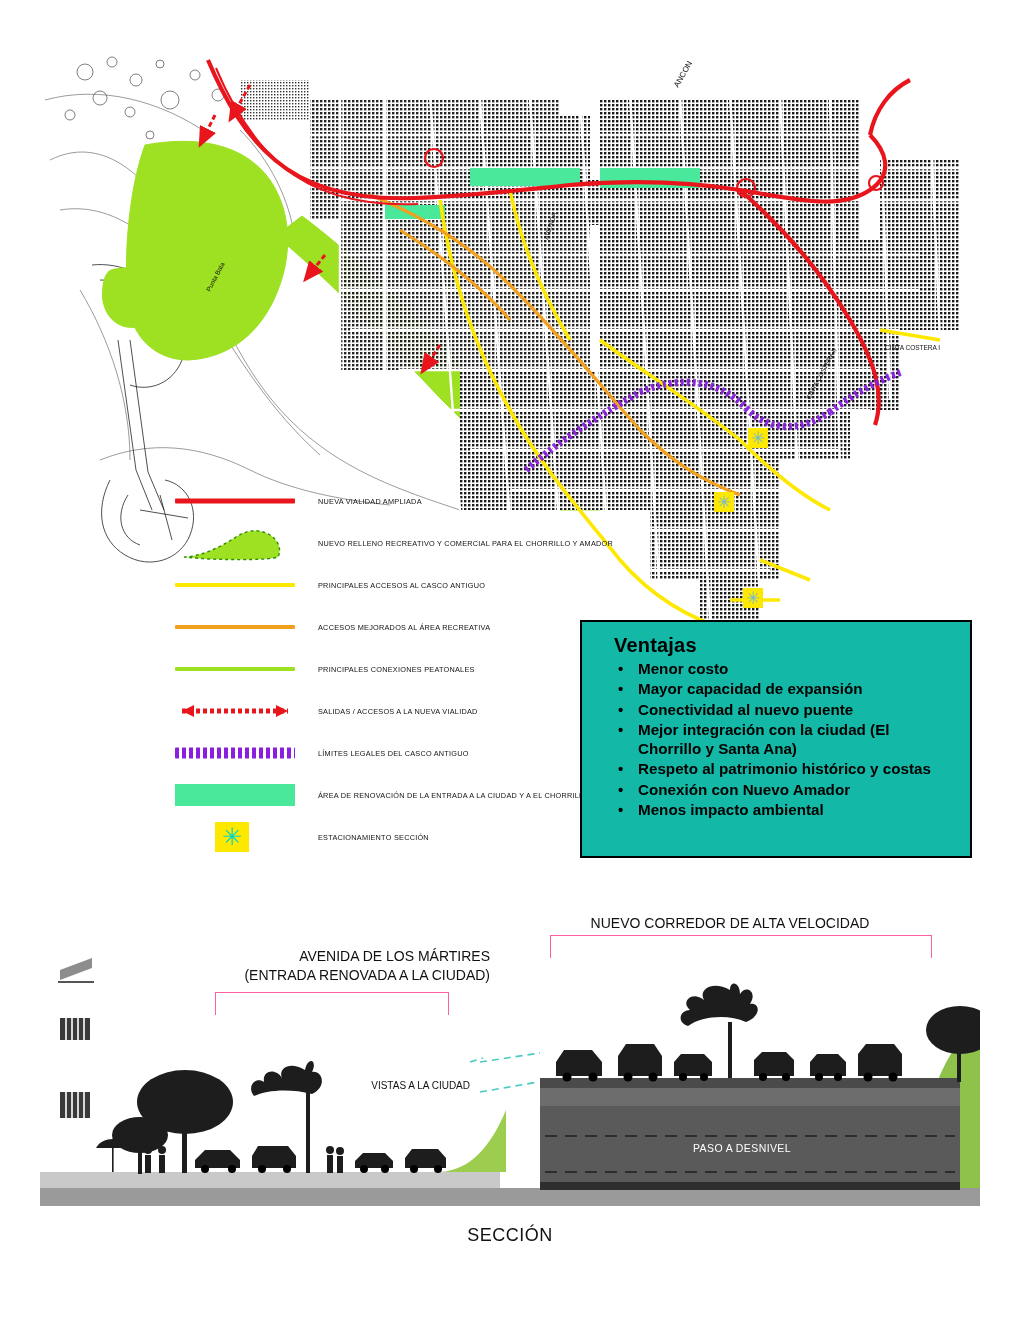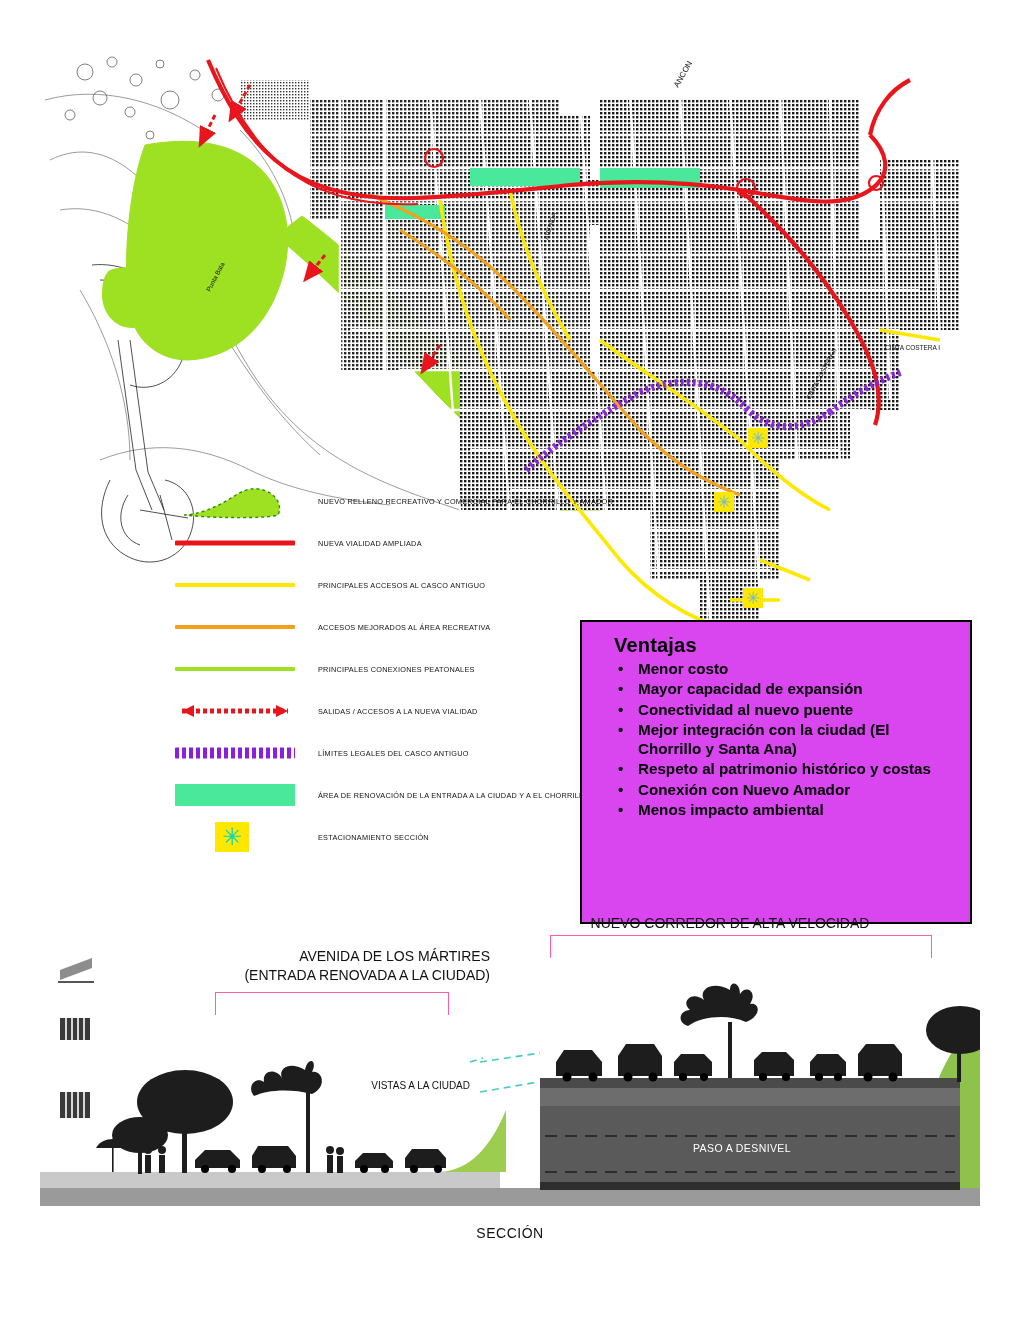--- a/index.html
+++ b/index.html
@@ -98,23 +98,23 @@
     line-height: 1;
     font-family: "DejaVu Sans", sans-serif;
   }
 
   
   #advantages {
     position: absolute;
     left: 580px;
     top: 620px;
     width: 392px;
-    height: 304px;
+    height: 238px;
     border: 2.5px solid #000;
-    background: #d946ef;
+    background: #14b8a6;
     box-sizing: border-box;
     padding: 12px 14px 10px 14px;
   }
   #advantages h2 {
     margin: 0 0 2px 18px;
     font-size: 20px;
     font-weight: bold;
     letter-spacing: 0.2px;
   }
   #advantages ul {
@@ -181,21 +181,21 @@
     font-size: 10.5px;
     color: #fff;
     letter-spacing: 0.4px;
   }
   #label-seccion {
     position: absolute;
     left: 0;
     top: 1225px;
     width: 1020px;
     text-align: center;
-    font-size: 14px;
+    font-size: 18px;
     letter-spacing: 0.5px;
     color: #111;
   }
   .bracket {
     position: absolute;
     border: 1.6px solid #ff5fa2;
     border-bottom: none;
     height: 22px;
   }
   #bracket-left {
@@ -387,32 +387,32 @@
       <text x="170" y="252" font-size="6.5" transform="rotate(-62 170 252)">Punta Bala</text>
       <text x="508" y="200" font-size="6.5" transform="rotate(-72 508 200)">AVENIDA</text>
     </g>
   </svg>
 </div>
 
 <div id="legend">
 
   <div class="legend-row">
     <div class="legend-key">
+      <div class="key-line thick" style="background:#e8161c"></div>
+    </div>
+    <div class="legend-label">NUEVA VIALIDAD AMPLIADA</div>
+  </div>
+
+  <div class="legend-row">
+    <div class="legend-key">
       <svg class="key-blob" viewBox="0 0 115 34">
         <path d="M6,30 C20,30 40,22 58,10 C70,2 82,2 92,8 C100,13 104,22 100,30 C90,33 60,33 30,32 Z" fill="#9ee022" stroke="#2f8f00" stroke-width="1.4" stroke-dasharray="3 3"></path>
       </svg>
     </div>
     <div class="legend-label">NUEVO RELLENO RECREATIVO Y COMERCIAL PARA EL CHORRILLO Y AMADOR</div>
-  </div>
-
-  <div class="legend-row">
-    <div class="legend-key">
-      <div class="key-line thick" style="background:#e8161c"></div>
-    </div>
-    <div class="legend-label">NUEVA VIALIDAD AMPLIADA</div>
   </div>
 
   <div class="legend-row">
     <div class="legend-key">
       <div class="key-line" style="background:#ffe800"></div>
     </div>
     <div class="legend-label">PRINCIPALES ACCESOS AL CASCO ANTIGUO</div>
   </div>
 
   <div class="legend-row">

